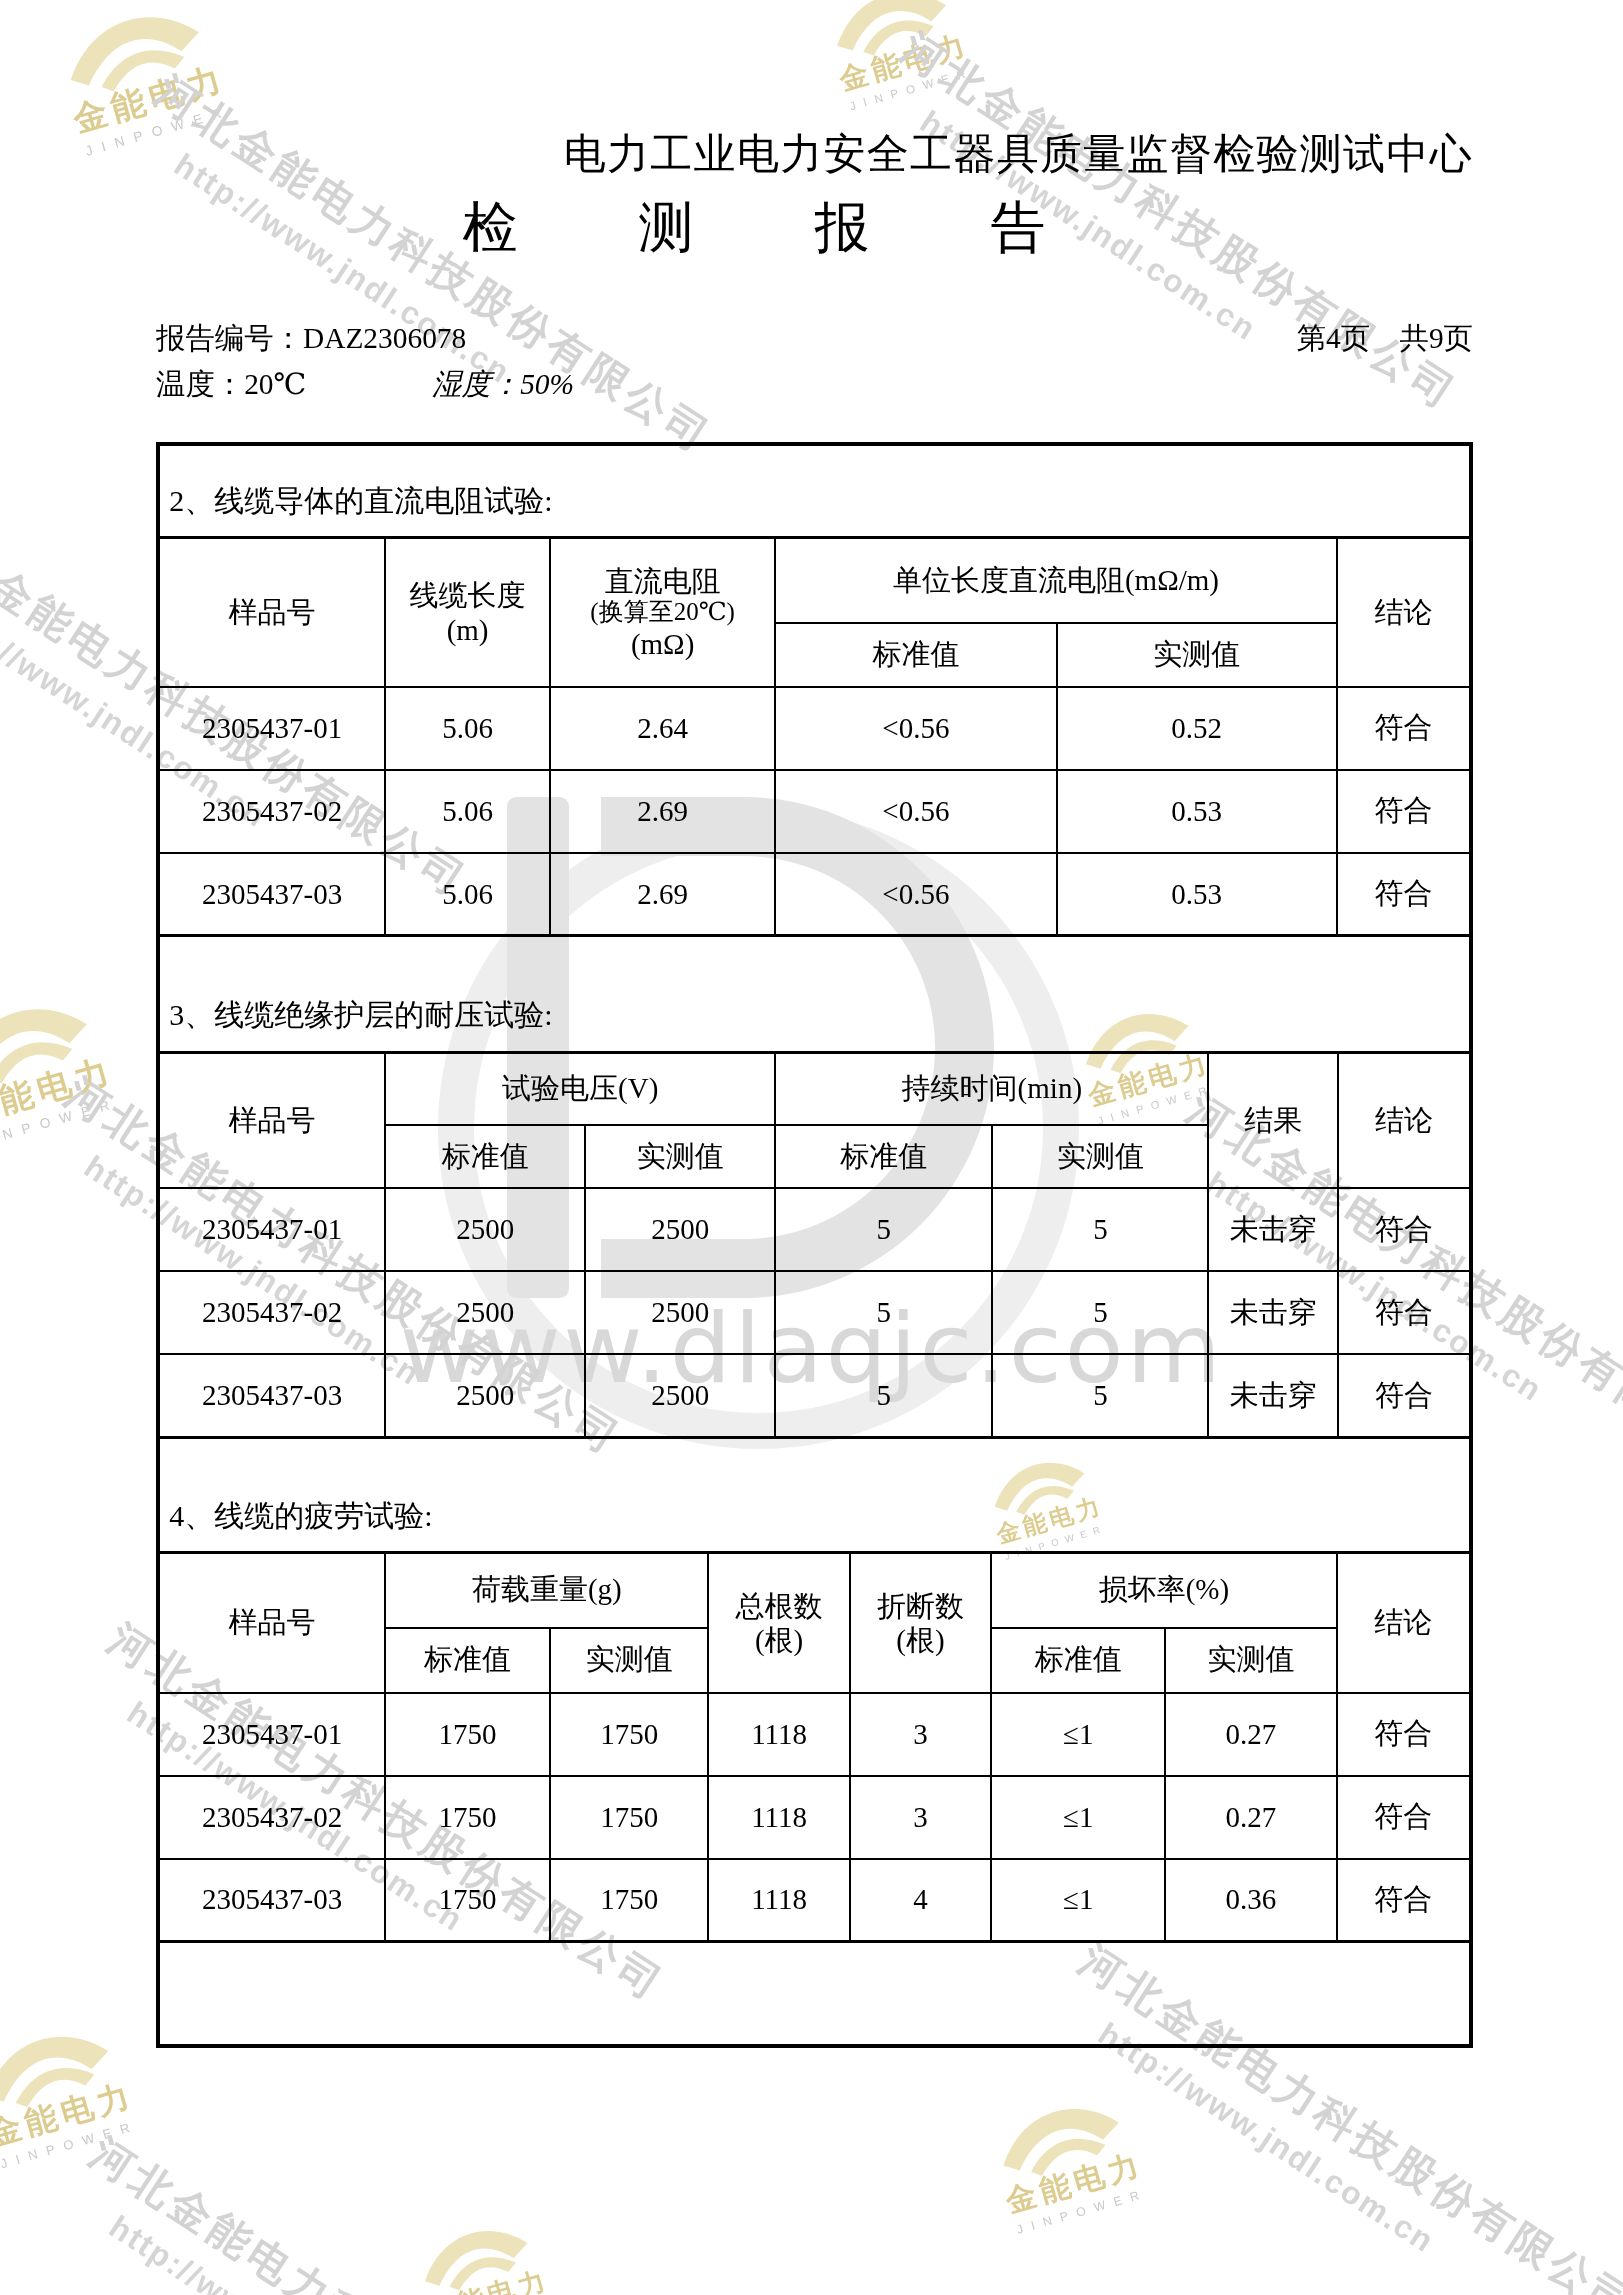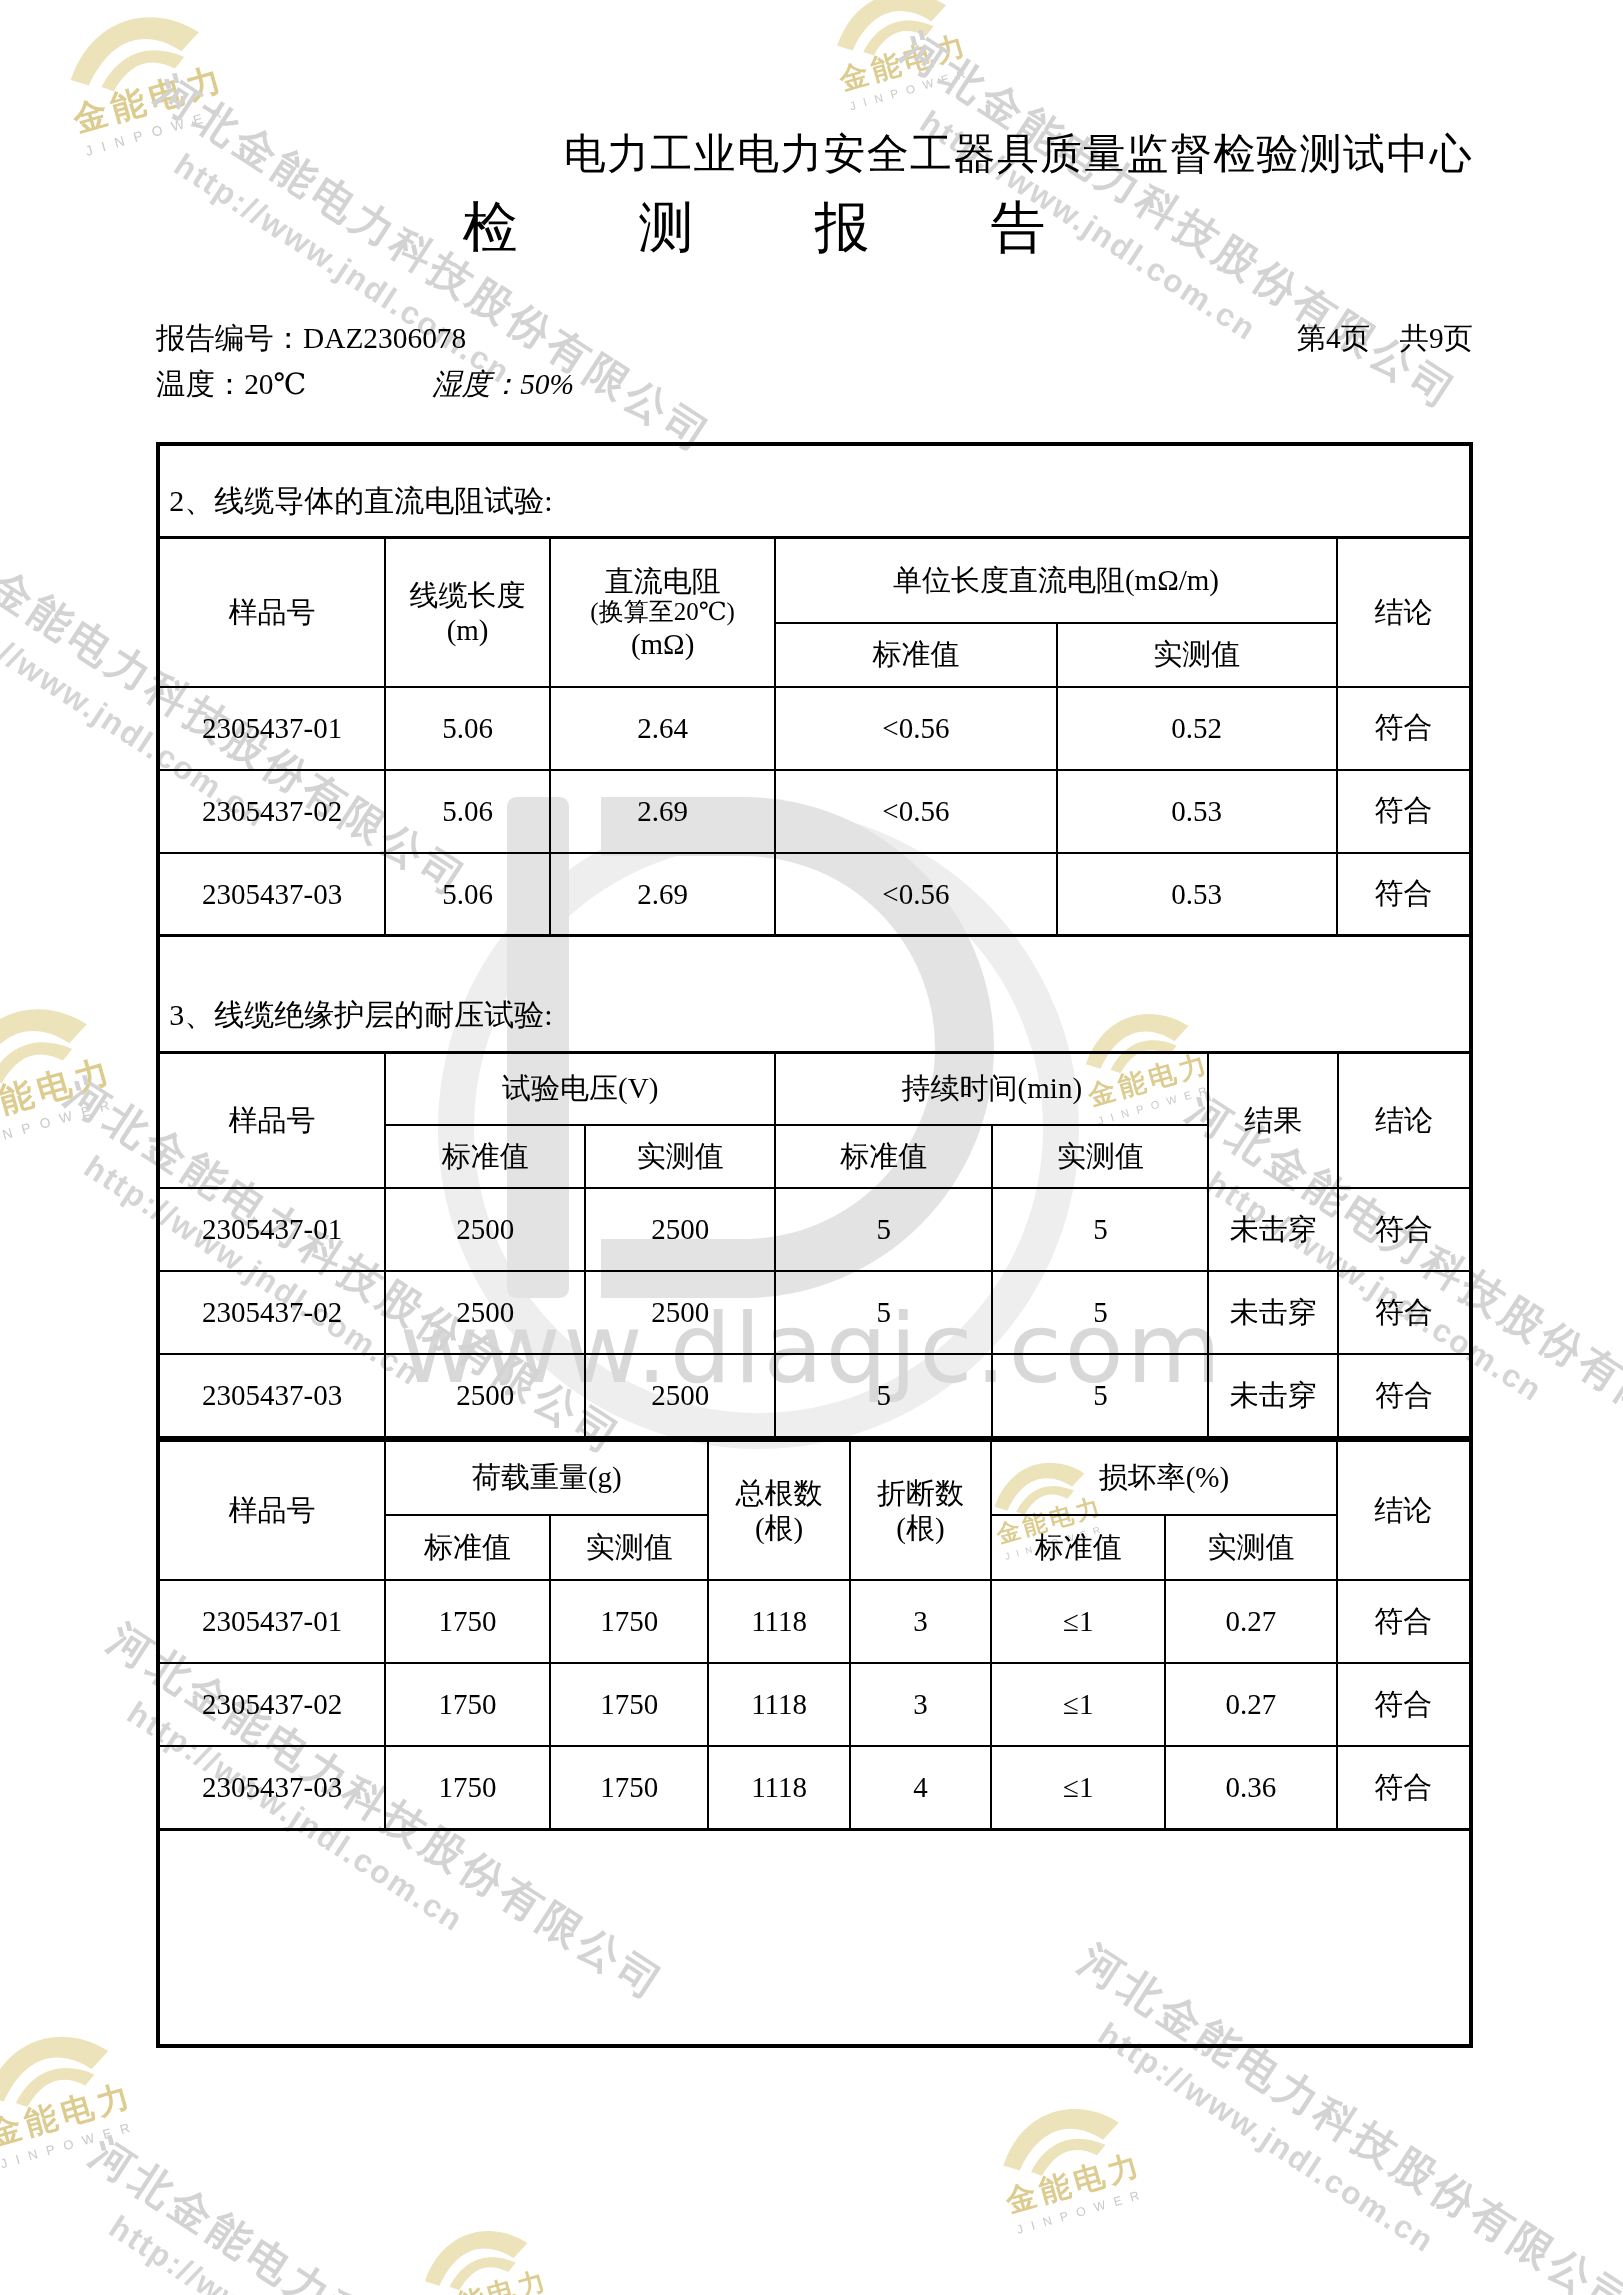--- a/index.html
+++ b/index.html
@@ -301,20 +301,21 @@
           <td>2500</td>
           <td>2500</td>
           <td>5</td>
           <td>5</td>
           <td>未击穿</td>
           <td>符合</td>
         </tr>
       </tbody>
         </table>
 
+      <div class="sec-title" style="height:98px;">4、线缆的疲劳试验:</div>
       <table>
         <colgroup>
             <col style="width:17.2%">
             <col style="width:12.6%">
             <col style="width:12.1%">
             <col style="width:10.8%">
             <col style="width:10.8%">
             <col style="width:13.3%">
             <col style="width:13.1%">
             <col style="width:10.1%">

